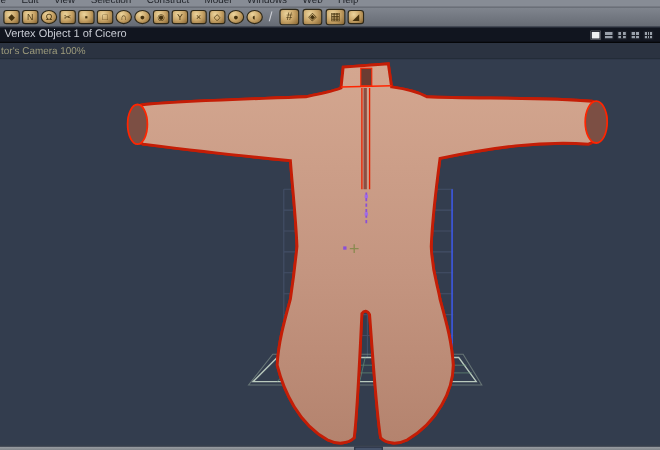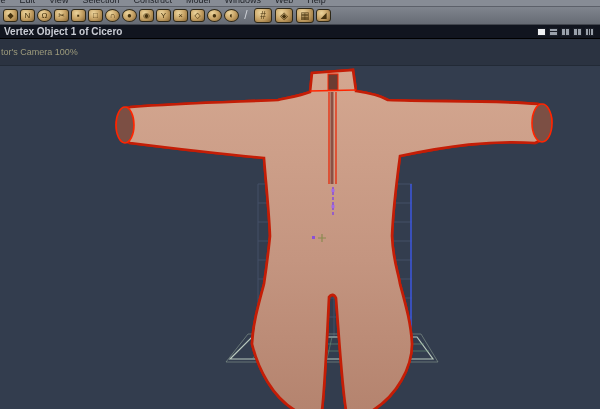--- a/index.html
+++ b/index.html
@@ -23,35 +23,35 @@
         border:1px solid #2e2818;color:#45320f;font-size:8px;line-height:12px;
         text-align:center;box-sizing:border-box;cursor:pointer;overflow:hidden;}
   .tool.round{border-radius:50%;}
   .tool.big{width:18px;height:15px;font-size:10px;line-height:14px;margin-left:1px;}
   .tool.slashsep{background:none;border:none;color:#cfd2d8;font-size:12px;line-height:13px;
                  width:10px;cursor:default;}
 
   
   .titlebar{height:14px;background:#11151f;display:flex;align-items:center;
             padding:0 4px;box-sizing:border-box;border-bottom:1px solid #000;}
-  .titlebar .ttl{color:#c9ccd4;font-size:10px;line-height:12px;white-space:nowrap;font-weight:bold;}
+  .titlebar .ttl{color:#c9ccd4;font-size:10px;line-height:12px;white-space:nowrap;}
   .titlebar .doc{color:#b9bdc6;font-size:10px;line-height:12px;margin-left:10px;white-space:nowrap;}
   .layoutbtns{margin-left:auto;display:flex;gap:3px;align-items:center;padding-right:2px;}
   .lb{width:9px;height:8px;border:1px solid #1b1f28;background:#99a0aa;box-sizing:border-box;cursor:pointer;}
   .lb.active{background:#eef0f2;}
   .lb.h2{background:linear-gradient(#99a0aa 40%,#1b1f28 40% 58%,#99a0aa 58%);}
   .lb.q{background:
         linear-gradient(90deg,transparent 42%,#1b1f28 42% 58%,transparent 58%),
         linear-gradient(#99a0aa 42%,#1b1f28 42% 58%,#99a0aa 58%);}
   .lb.q3{background:
         linear-gradient(90deg,transparent 28%,#1b1f28 28% 40%,transparent 40% 62%,#1b1f28 62% 74%,transparent 74%),
         linear-gradient(#99a0aa 42%,#1b1f28 42% 58%,#99a0aa 58%);}
 
   
-  .camerabar{height:27px;background:#2b3341;display:flex;align-items:center;
+  .camerabar{height:15px;background:#2b3341;display:flex;align-items:center;
              border-bottom:1px solid #222a36;box-sizing:border-box;}
   .camerabar .cam{color:#9d9b7c;font-size:9px;line-height:11px;margin-left:1px;white-space:nowrap;cursor:pointer;}
 
   
   .viewport{height:351px;position:relative;background:#333d4e;}
   .viewport svg{display:block;}
 
   
   .bottombar{height:6px;background:linear-gradient(#9a9ea3,#73777c);
              border-top:1px solid #3c424c;position:relative;box-sizing:border-box;}

